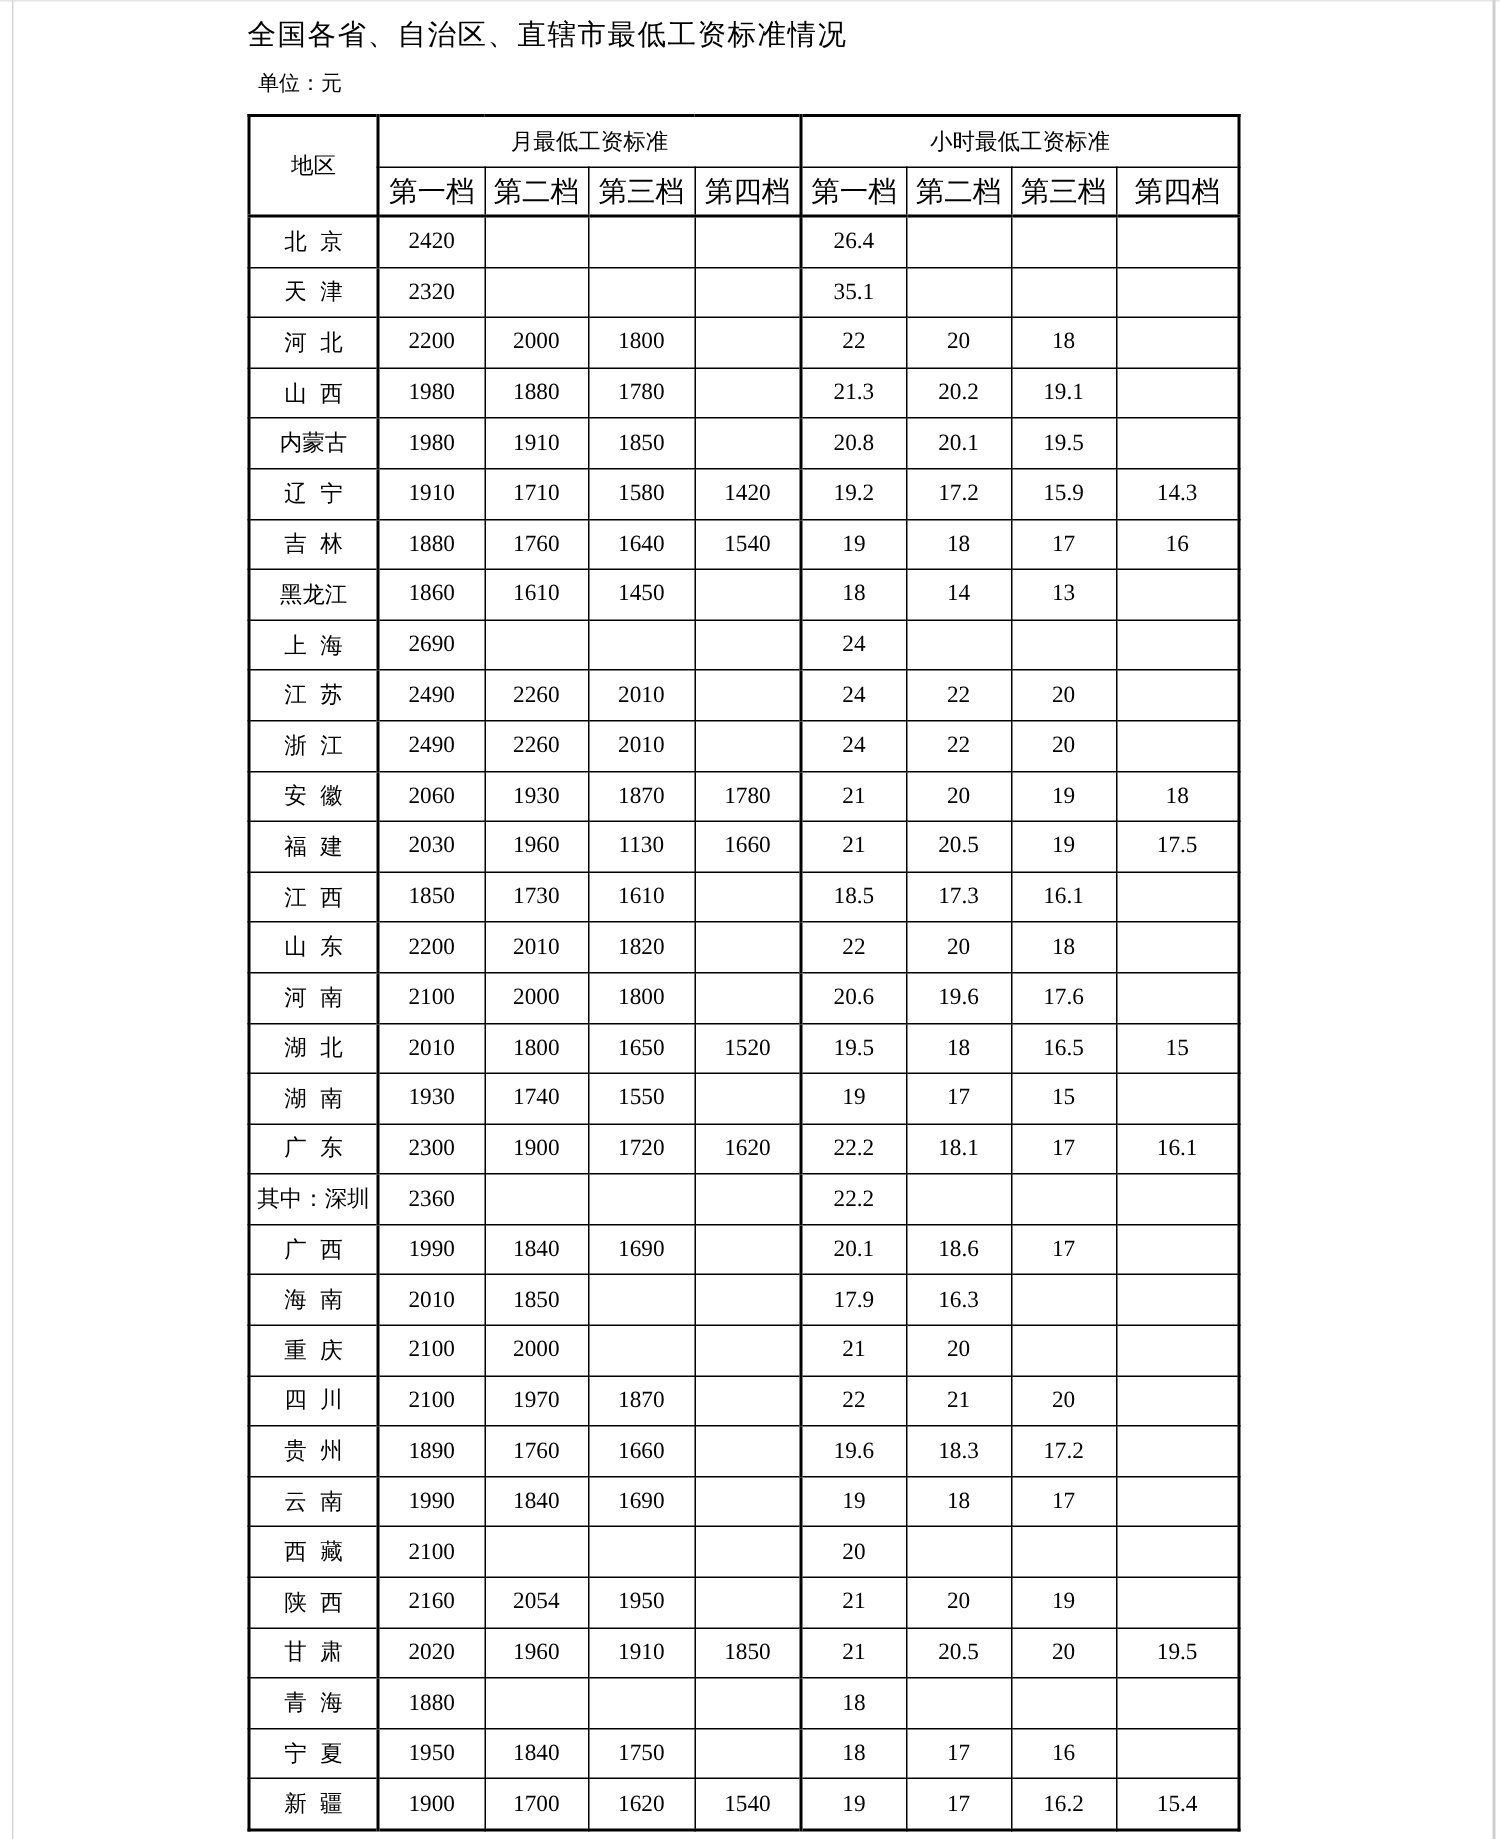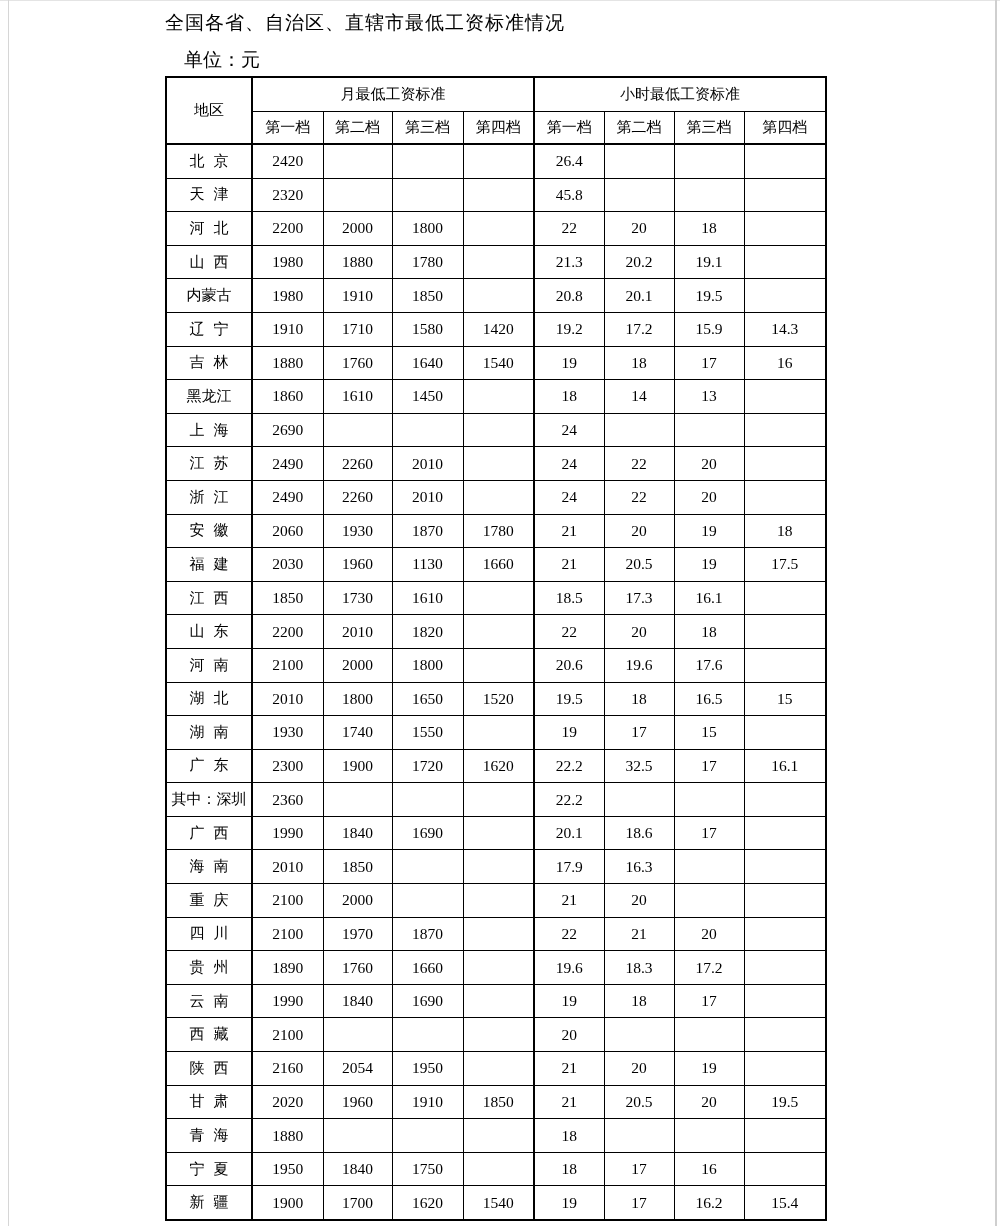--- a/index.html
+++ b/index.html
@@ -16,41 +16,41 @@
   .edge-left   { left: 8px; top: 0; width: 1px; height: 1226px; }
   .edge-right  { left: 995px; top: 0; width: 2px; height: 1226px; background: #cfcfcf; }
 
   .title {
     position: absolute; left: 165px; top: 10px; width: 660px;
     text-align: left;
     font-size: 19px; letter-spacing: 1px;
     white-space: nowrap;
   }
   .unit {
-    position: absolute; left: 184px; top: 47px;
-    font-size: 19px;
+    position: absolute; left: 172px; top: 47px;
+    font-size: 14px;
   }
   table.wage {
     position: absolute; left: 165px; top: 76px;
     width: 660px;
     border-collapse: collapse;
     table-layout: fixed;
     border: 2px solid #000;
   }
   .wage th, .wage td {
     border: 1px solid #000;
     padding: 0;
     text-align: center;
     vertical-align: middle;
     font-weight: normal;
     overflow: hidden;
     white-space: nowrap;
   }
   .wage thead tr.group-row th { height: 33px; font-size: 15px; border-radius: 14px; }
-  .wage thead tr.tier-row th  { height: 31px; font-size: 15px; text-align: center; }
+  .wage thead tr.tier-row th  { height: 31px; font-size: 19px; text-align: center; }
   .wage tbody td { height: 32.6px; }
   td.region { font-size: 15px; font-family: Liberation Mono, monospace; }
   td.num {
     font-size: 15.5px;
     font-family: "Liberation Serif", "DejaVu Serif", serif;
   }
   .rb    { border-right: 2px solid #000 !important; }   
   .hb    { border-bottom: 2px solid #000 !important; }  
   .note {
     position: absolute; left: 166px; top: 1190px;
@@ -109,21 +109,21 @@
         <td class="num"></td>
         <td class="num"></td>
         <td class="num"></td>
       </tr>
       <tr>
         <td class="region rb">天 津</td>
         <td class="num">2320</td>
         <td class="num"></td>
         <td class="num"></td>
         <td class="num rb"></td>
-        <td class="num">45.8</td>
+        <td class="num">35.1</td>
         <td class="num"></td>
         <td class="num"></td>
         <td class="num"></td>
       </tr>
       <tr>
         <td class="region rb">河 北</td>
         <td class="num">2200</td>
         <td class="num">2000</td>
         <td class="num">1800</td>
         <td class="num rb"></td>
@@ -297,21 +297,21 @@
         <td class="num">15</td>
         <td class="num"></td>
       </tr>
       <tr>
         <td class="region rb">广 东</td>
         <td class="num">2300</td>
         <td class="num">1900</td>
         <td class="num">1720</td>
         <td class="num rb">1620</td>
         <td class="num">22.2</td>
-        <td class="num">32.5</td>
+        <td class="num">18.1</td>
         <td class="num">17</td>
         <td class="num">16.1</td>
       </tr>
       <tr>
         <td class="region rb">其中：深圳</td>
         <td class="num">2360</td>
         <td class="num"></td>
         <td class="num"></td>
         <td class="num rb"></td>
         <td class="num">22.2</td>

